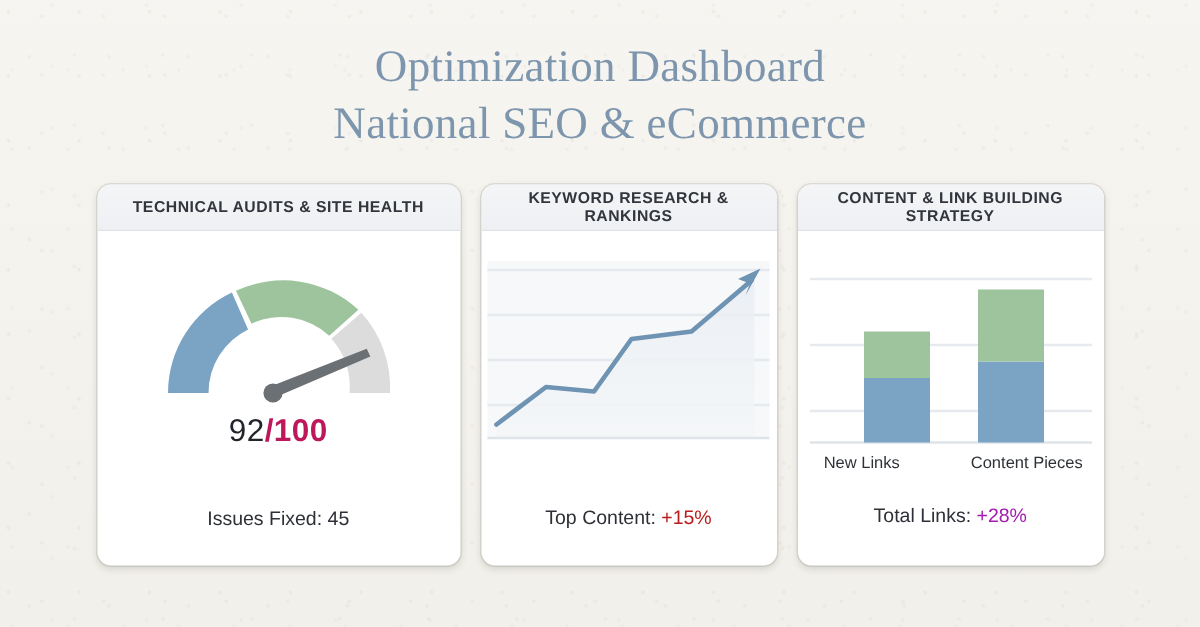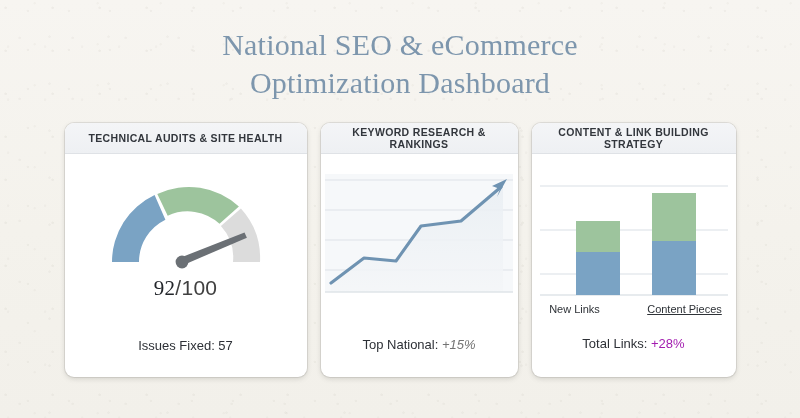--- a/index.html
+++ b/index.html
@@ -80,22 +80,22 @@
   .gauge-wrap {
     margin-top:16px;
     display:flex; justify-content:center;
   }
   .gauge-value {
     text-align:center;
     margin-top:6px;
     font-size:21px;
     letter-spacing:.3px;
   }
-  .gauge-value .num { color:#22252a; font-weight:400;font-family:Liberation Serif, serif; }
-  .gauge-value .den { color:#404040; font-weight:400; }
+  .gauge-value .num { color:#22252a; font-weight:400; }
+  .gauge-value .den { color:#be185d; font-weight:700; }
 
   .card-footer {
     margin-top:auto;
     text-align:center;
     font-size:13px;
     color:#2d3036;
     padding-bottom:24px;
   }
 
   
@@ -104,54 +104,54 @@
     display:flex; justify-content:center;
   }
   .footer-2 {
     margin-top:auto;
     text-align:center;
     padding-bottom:22px;
     line-height:1.55;
     font-size:13px;
     color:#2d3036;
   }
-  .footer-2 .accent { color:#737373;font-style:italic; }
+  .footer-2 .accent { color:#b91c1c; }
 
   
   .barchart-wrap {
     margin:14px 0 0 0;
     display:flex; justify-content:center;
   }
   .bar-labels {
     display:flex;
     justify-content:center;
     gap:26px;
     margin-top:3px;
     font-size:11px;
     color:#2e3237;
   }
   .bar-labels span { display:inline-block; text-align:center; }
   .bar-labels .lb1 { width:76px; }
-  .bar-labels .lb2 { width:92px;text-decoration:underline; }
+  .bar-labels .lb2 { width:92px; }
 
   .footer-3 {
     margin-top:auto;
     text-align:center;
     padding-bottom:26px;
     font-size:13px;
     color:#2d3036;
   }
   .footer-3 .accent { color:#a21caf; }
 </style>
 </head>
 <body>
 
 <div class="page-title">
+  <span class="ln">Optimization Dashboard</span>
   <span class="ln">National SEO &amp; eCommerce</span>
-  <span class="ln">Optimization Dashboard</span>
 </div>
 
 <div class="cards">
 
   <div class="card card-1">
     <div class="card-header">TECHNICAL AUDITS &amp; SITE HEALTH</div>
     <div class="card-body">
 
       <div class="gauge-wrap">
         <svg width="176" height="100" viewBox="0 0 176 100">
@@ -165,21 +165,21 @@
           <path d="M 82.5 96.2 L 80.5 88.4 L 146.5 62.5 L 148.9 67.7 Z" fill="#6b7075"></path>
           <circle cx="84" cy="92" r="6.4" fill="#6b7075"></circle>
         </svg>
       </div>
 
       <div class="gauge-value">
         <span class="num">92</span><span class="den">/100</span>
       </div>
 
       <div class="card-footer">
-        <span>Issues Fixed: </span><span>57</span>
+        <span>Issues Fixed: </span><span>45</span>
       </div>
 
     </div>
   </div>
 
   <div class="card card-2">
     <div class="card-header">KEYWORD RESEARCH &amp; RANKINGS</div>
     <div class="card-body">
 
       <div class="linechart-wrap">
@@ -203,21 +203,21 @@
           <polyline points="10,113 43,88 75,91 100,56 140,51 180,17" fill="none" stroke="#6f93b2" stroke-width="3.1" stroke-linejoin="round" stroke-linecap="round"></polyline>
 
           <path d="M 186 9 L 171 16 L 179 19 L 176 27 Z" fill="#6f93b2"></path>
 
           <line x1="4" y1="122" x2="192" y2="122" stroke="#dfe4e9" stroke-width="1.6"></line>
         </svg>
       </div>
 
       <div class="footer-2">
         <div>
-          <span>Top National: </span><span class="accent">+15%</span>
+          <span>Top Content: </span><span class="accent">+15%</span>
         </div>
       </div>
 
     </div>
   </div>
 
   <div class="card card-3">
     <div class="card-header">CONTENT &amp; LINK BUILDING STRATEGY</div>
     <div class="card-body">
 

